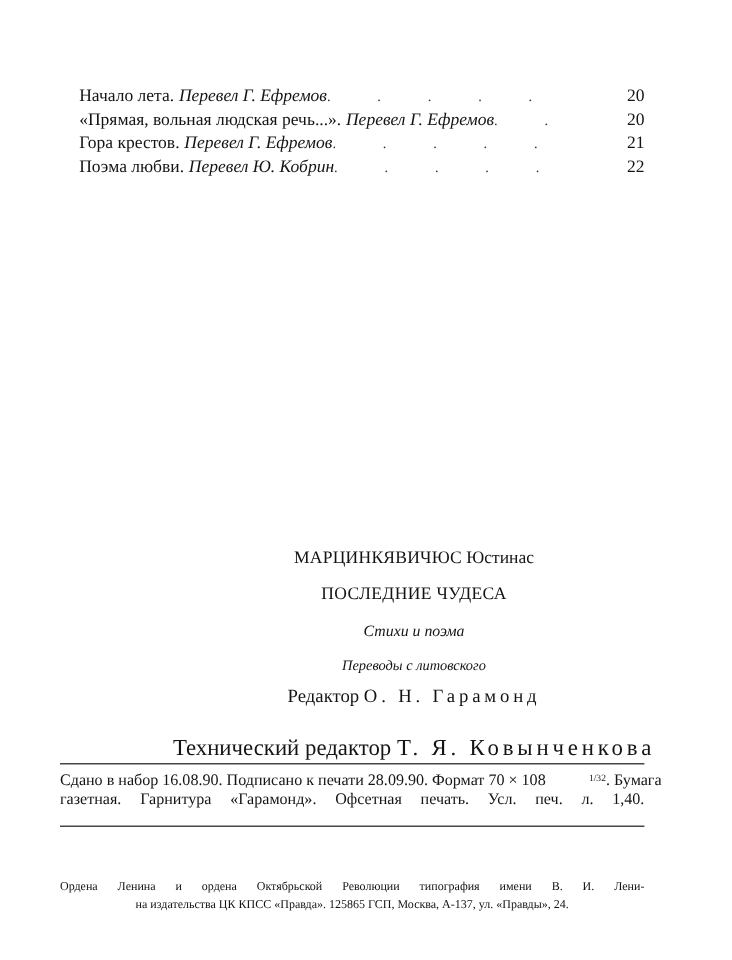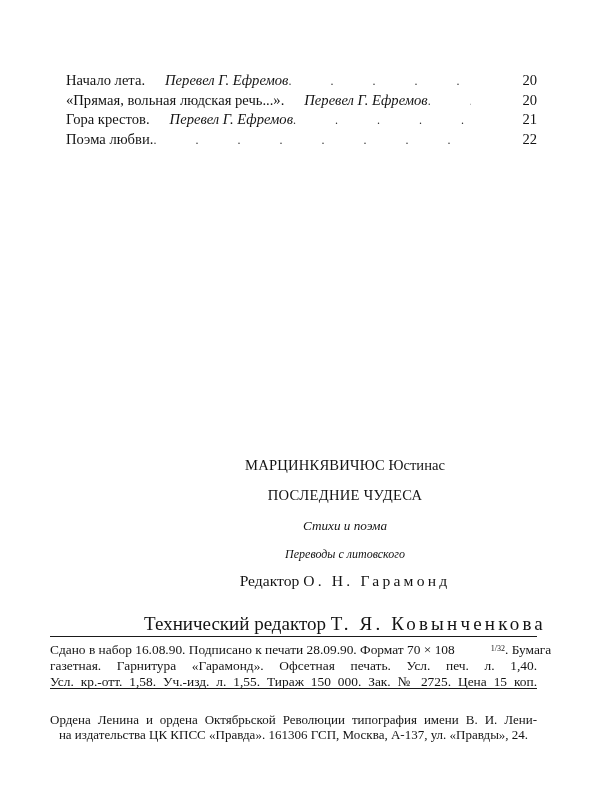--- a/index.html
+++ b/index.html
@@ -24,21 +24,21 @@
     .toc-row {
       display: flex;
       align-items: baseline;
       height: 19.5px;
       font-size: 14.6px;
       line-height: 19.5px;
       white-space: nowrap;
       overflow: hidden;
     }
     .toc-title { flex: none; margin-left: 16px; }
-    .toc-translator { flex: none; font-style: italic; margin-left: 20px; text-align: right; }
+    .toc-translator { flex: none; font-style: italic; margin-left: 4px; text-align: right; }
     .toc-leader {
       flex: 1 1 auto;
       overflow: hidden;
       letter-spacing: 0;
       text-align: right;
       padding-right: 20px;
       color: #333;
     }
     .toc-leader::before {
       content: ".             .             .             .             .             .             .             .             .             .             .             .             .             .             .             .";
@@ -76,21 +76,21 @@
     .colophon {
       position: absolute;
       left: 50px;
       width: 487px;
       font-size: 13.4px;
       line-height: 16px;
       text-align: justify;
       text-align-last: justify;
     }
     .colophon-1 { top: 641px; }
-    .colophon-2 { top: 712px; font-size: 13px; line-height: 15px; }
+    .colophon-2 { top: 732px; font-size: 10px; line-height: 15px; }
     .colophon .cline { display: block; text-align: justify; text-align-last: justify; white-space: nowrap; }
     .colophon-2 .cline-last { text-align-last: center; }
     .frac { font-size: 8px; vertical-align: 3px; padding-left: 36px; }
   </style>
 </head>
 <body>
 
 <div class="toc">
   <div class="toc-row">
     <span class="toc-title">Начало лета.</span>
@@ -105,20 +105,21 @@
     <span class="toc-page">20</span>
   </div>
   <div class="toc-row">
     <span class="toc-title">Гора крестов.</span>
     <span class="toc-translator">Перевел Г. Ефремов</span>
     <span class="toc-leader"></span>
     <span class="toc-page">21</span>
   </div>
   <div class="toc-row">
     <span class="toc-title">Поэма любви.</span>
+    <span class="toc-translator">Перевел Ю. Кобрин</span>
     <span class="toc-leader"></span>
     <span class="toc-page">22</span>
   </div>
 </div>
 
 <div class="imprint author">
   <span class="surname">МАРЦИНКЯВИЧЮС</span>
   <span>Юстинас</span>
 </div>
 <div class="imprint book-title">ПОСЛЕДНИЕ ЧУДЕСА</div>
@@ -131,21 +132,20 @@
 <div class="imprint tech-editor">
   <span>Технический редактор</span>
   <span class="spaced">Т. Я. Ковынченкова</span>
 </div>
 
 <div class="rule rule-1"></div>
 
 <div class="colophon colophon-1">
   <span class="cline"><span>Сдано в набор 16.08.90. Подписано к печати 28.09.90. Формат 70 × 108</span><span class="frac">1/32</span><span>. Бумага</span></span>
   <span class="cline">газетная. Гарнитура «Гарамонд». Офсетная печать. Усл. печ. л. 1,40.</span>
-  <span class="cline">Усл. кр.-отт. 1,58. Уч.-изд. л. 1,55. Тираж 150 000. Зак. № 2725. Цена 15 коп.</span>
 </div>
 
 <div class="rule rule-2"></div>
 
 <div class="colophon colophon-2">
   <span class="cline">Ордена Ленина и ордена Октябрьской Революции типография имени В. И. Лени-</span>
-  <span class="cline cline-last">на издательства ЦК КПСС «Правда». 161306 ГСП, Москва, А-137, ул. «Правды», 24.</span>
+  <span class="cline cline-last">на издательства ЦК КПСС «Правда». 125865 ГСП, Москва, А-137, ул. «Правды», 24.</span>
 </div>
 
 </body></html>

